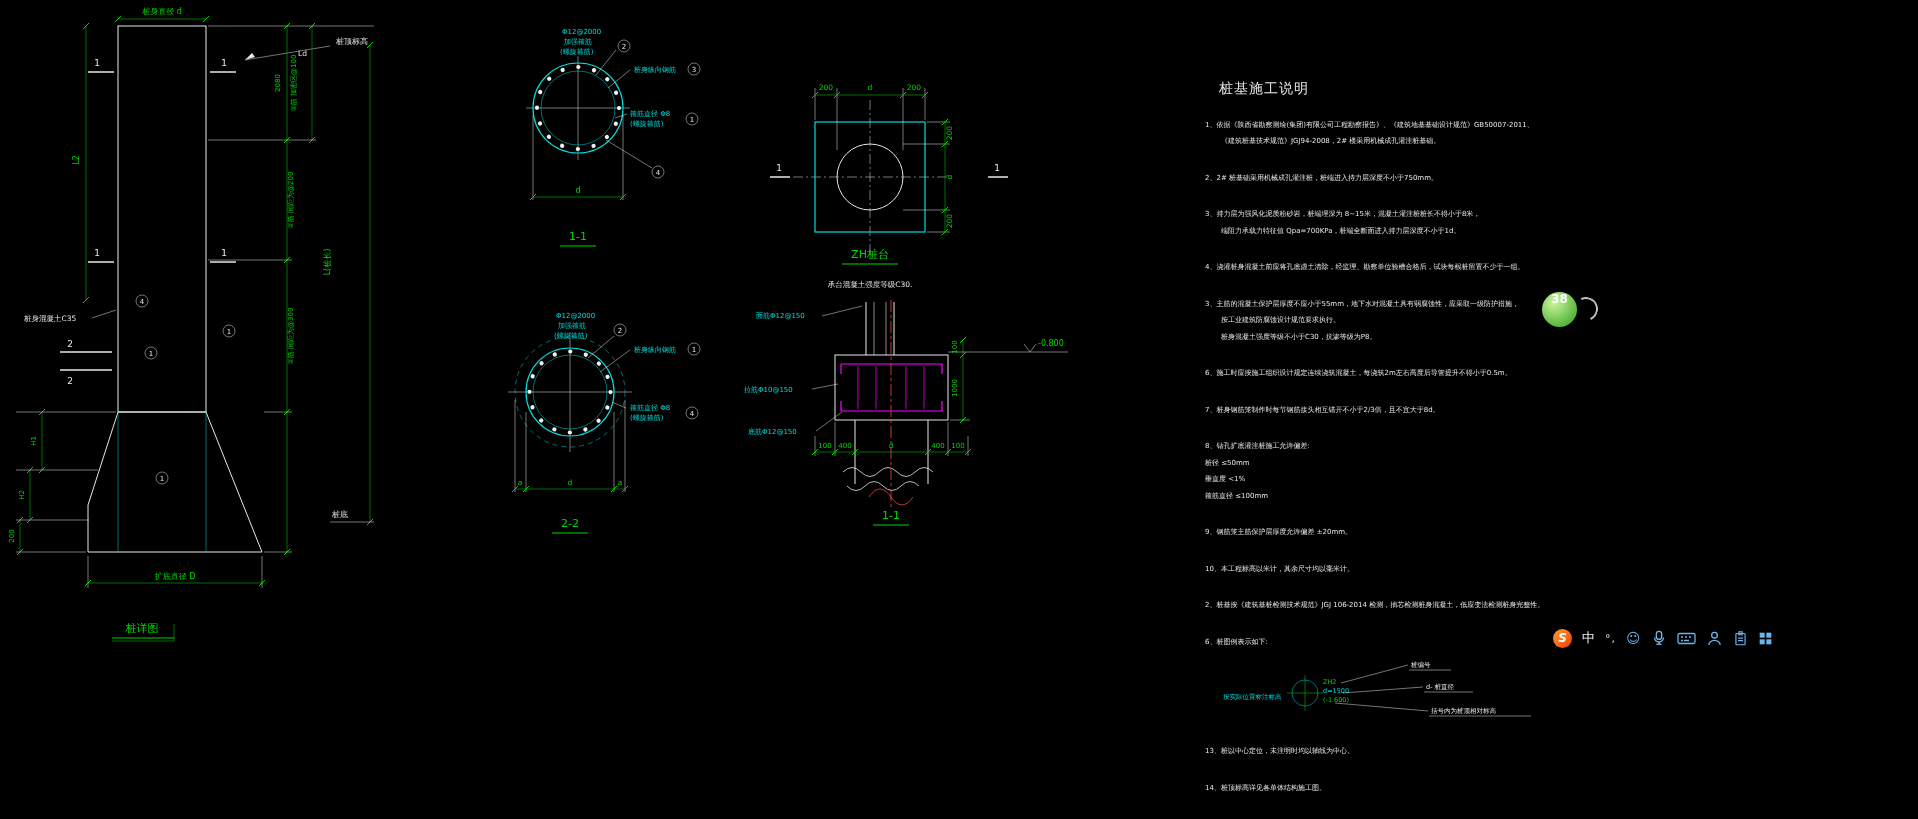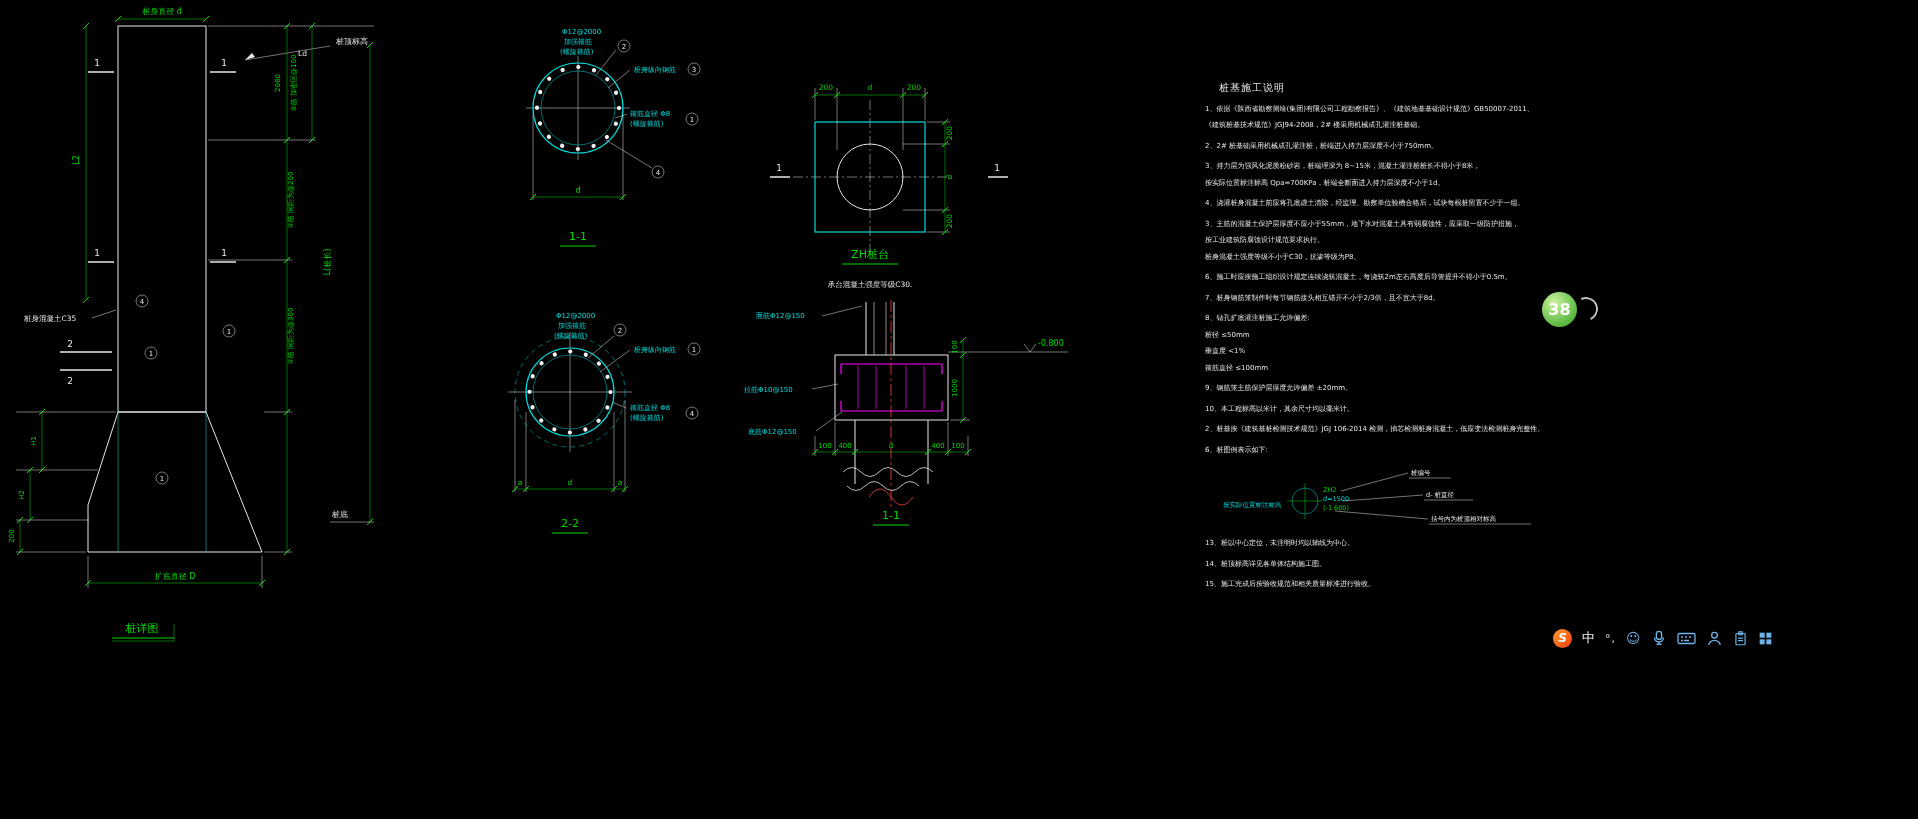--- a/index.html
+++ b/index.html
@@ -13,30 +13,30 @@
   .lm{stroke:#ff00ff;fill:none;stroke-width:1.2}
   .lr{stroke:#ff4040;fill:none;stroke-width:0.8}
   .lt{stroke-width:0.5}
   .lk{stroke-width:1.5}
   text{stroke:none;font-family:"DejaVu Sans",sans-serif}
   .tw{fill:#e8e8e8}.tg{fill:#00d800}.tc{fill:#00dcdc}
   .s6{font-size:6.5px}.s7{font-size:7px}.s75{font-size:7.5px}.s8{font-size:8px}.s9{font-size:9px}.s11{font-size:11px}
   .dots{stroke:#f0f0f0;stroke-linecap:round;fill:none}
   
   .notes{position:absolute;left:1205px;top:80px;width:336px;color:#e8e8e8;font-size:7px;line-height:16.5px}
-  .notes .nt{margin-left:14px;margin-bottom:0;font-size:10px;letter-spacing:1px}
+  .notes .nt{margin-left:14px;margin-bottom:0;font-size:14px;letter-spacing:1px}
   .nl{white-space:nowrap}
-  .mi{margin-top:4px}
-  .i1{}
+  .mi{margin-top:20px}
+  .i1{margin-left:16px}
   .i3{}
   .legend-spacer{height:70px;position:relative;margin:3px 0 2px 18px}
   
   .badge{position:absolute;left:1542px;top:292px;width:35px;height:35px;border-radius:50%;
          background:radial-gradient(circle at 35% 30%,#cdf59e,#52b43a 75%);color:#fff;font-weight:bold;
-         font-size:16px;display:flex;align-items:center;justify-content:center;z-index:5}
+         font-size:12px;display:flex;justify-content:center;z-index:5}
   .crescent{position:absolute;left:1574px;top:297px;width:24px;height:24px;border-radius:50%;
             border:2px solid rgba(255,255,255,.75);border-left-color:transparent;border-bottom-color:transparent;
             transform:rotate(20deg);z-index:4}
   
   .ime{position:absolute;left:1553px;top:624px;height:28px;display:flex;align-items:center;gap:10px;z-index:6}
   .ime .logo{width:19px;height:19px;border-radius:50%;background:linear-gradient(135deg,#ff9d2e,#f23c0a);
              color:#fff;font-weight:bold;font-style:italic;font-size:12px;display:flex;align-items:center;justify-content:center}
   .ime .mode{color:#f0f0f0;font-size:13px}
   .ime .punct{color:#e0e0e0;font-size:11px;letter-spacing:1px}
   .ime .emo{color:#6fb3e8;font-size:14px;line-height:14px}
@@ -386,21 +386,21 @@
     <line x1="873" y1="525" x2="909" y2="525" class="lg"></line>
   </g>
 </svg>
 
 <div class="notes">
   <div class="nt">桩基施工说明</div>
   <div class="nl mi">1、依据《陕西省勘察测绘(集团)有限公司工程勘察报告》、《建筑地基基础设计规范》GB50007-2011、</div>
   <div class="nl i1">《建筑桩基技术规范》JGJ94-2008，2# 楼采用机械成孔灌注桩基础。</div>
   <div class="nl mi">2、2# 桩基础采用机械成孔灌注桩，桩端进入持力层深度不小于750mm。</div>
   <div class="nl mi">3、持力层为强风化泥质粉砂岩，桩端埋深为 8~15米，混凝土灌注桩桩长不得小于8米，</div>
-  <div class="nl i1">按实际位置标注标高 Qpa=700KPa，桩端全断面进入持力层深度不小于1d。</div>
+  <div class="nl i1">端阻力承载力特征值 Qpa=700KPa，桩端全断面进入持力层深度不小于1d。</div>
   <div class="nl mi">4、浇灌桩身混凝土前应将孔底虚土清除，经监理、勘察单位验槽合格后，试块每根桩留置不少于一组。</div>
   <div class="nl mi">3、主筋的混凝土保护层厚度不应小于55mm，地下水对混凝土具有弱腐蚀性，应采取一级防护措施，</div>
   <div class="nl i1">按工业建筑防腐蚀设计规范要求执行。</div>
   <div class="nl i1">桩身混凝土强度等级不小于C30，抗渗等级为P8。</div>
   <div class="nl mi">6、施工时应按施工组织设计规定连续浇筑混凝土，每浇筑2m左右高度后导管提升不得小于0.5m。</div>
   <div class="nl mi">7、桩身钢筋笼制作时每节钢筋接头相互错开不小于2/3倍，且不宜大于8d。</div>
   <div class="nl mi">8、钻孔扩底灌注桩施工允许偏差:</div>
   <div class="nl i3">桩径  ≤50mm</div>
   <div class="nl i3">垂直度  &lt;1%</div>
   <div class="nl i3">箍筋直径  ≤100mm</div>

